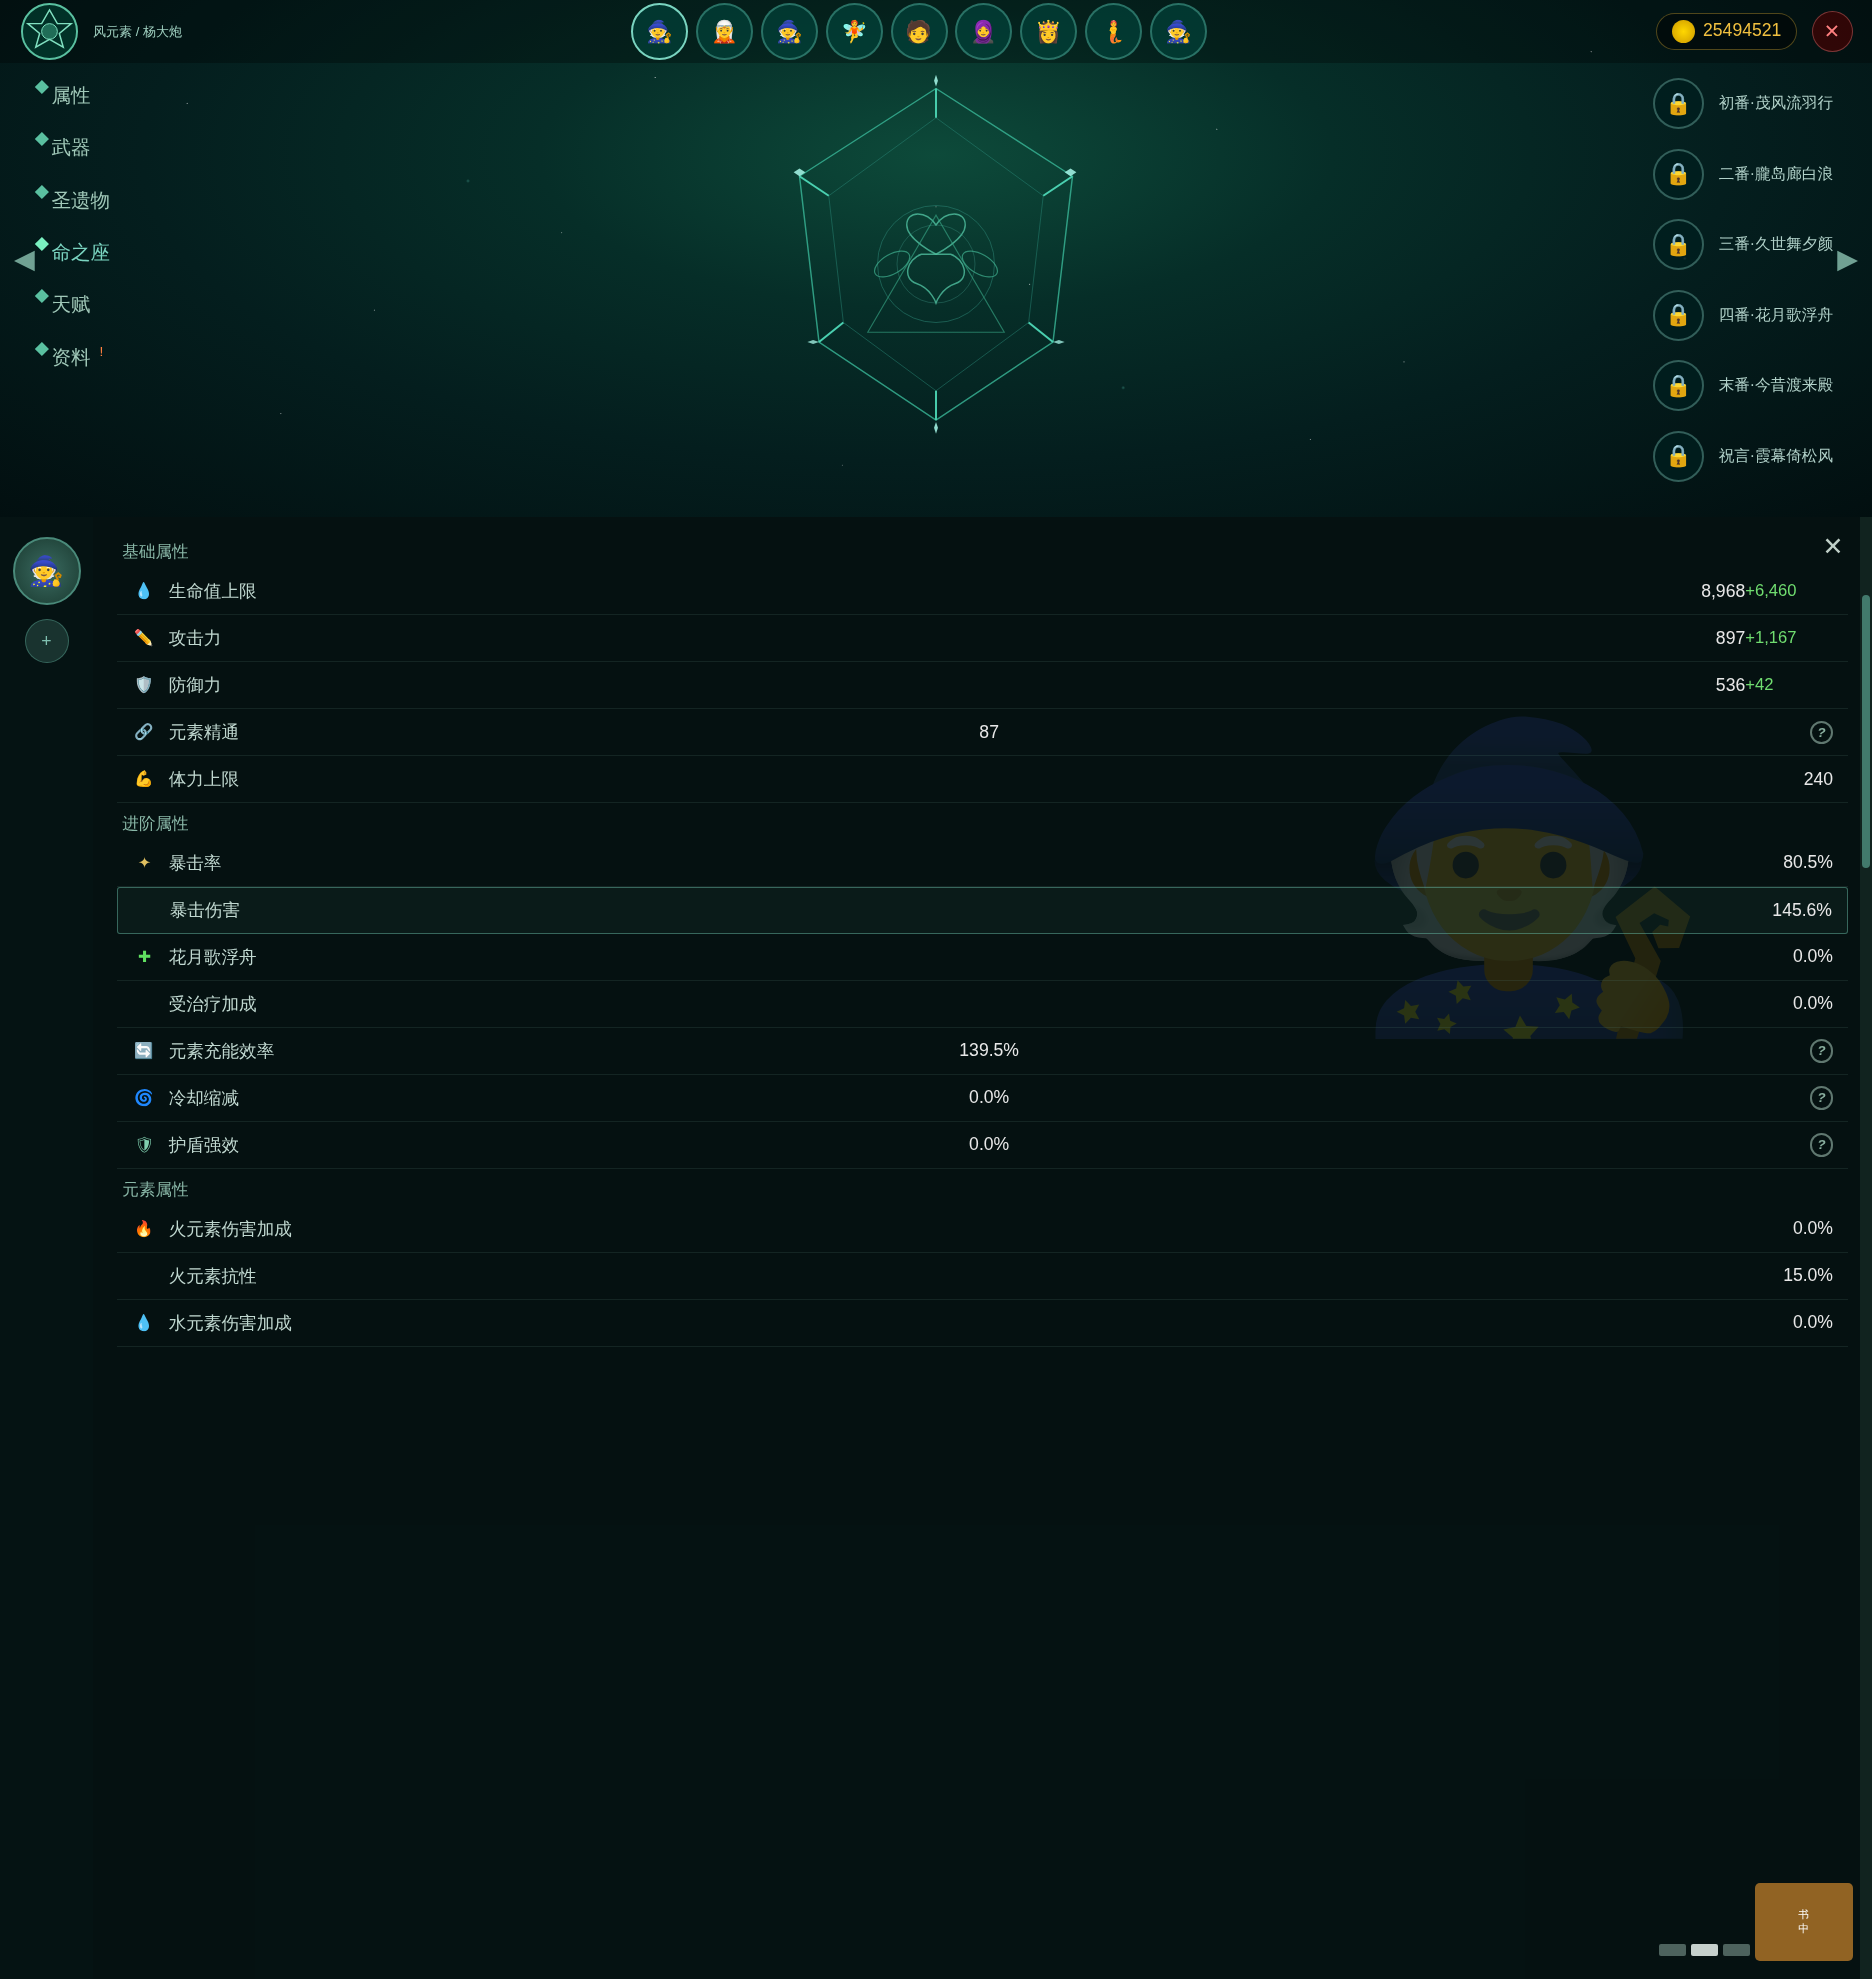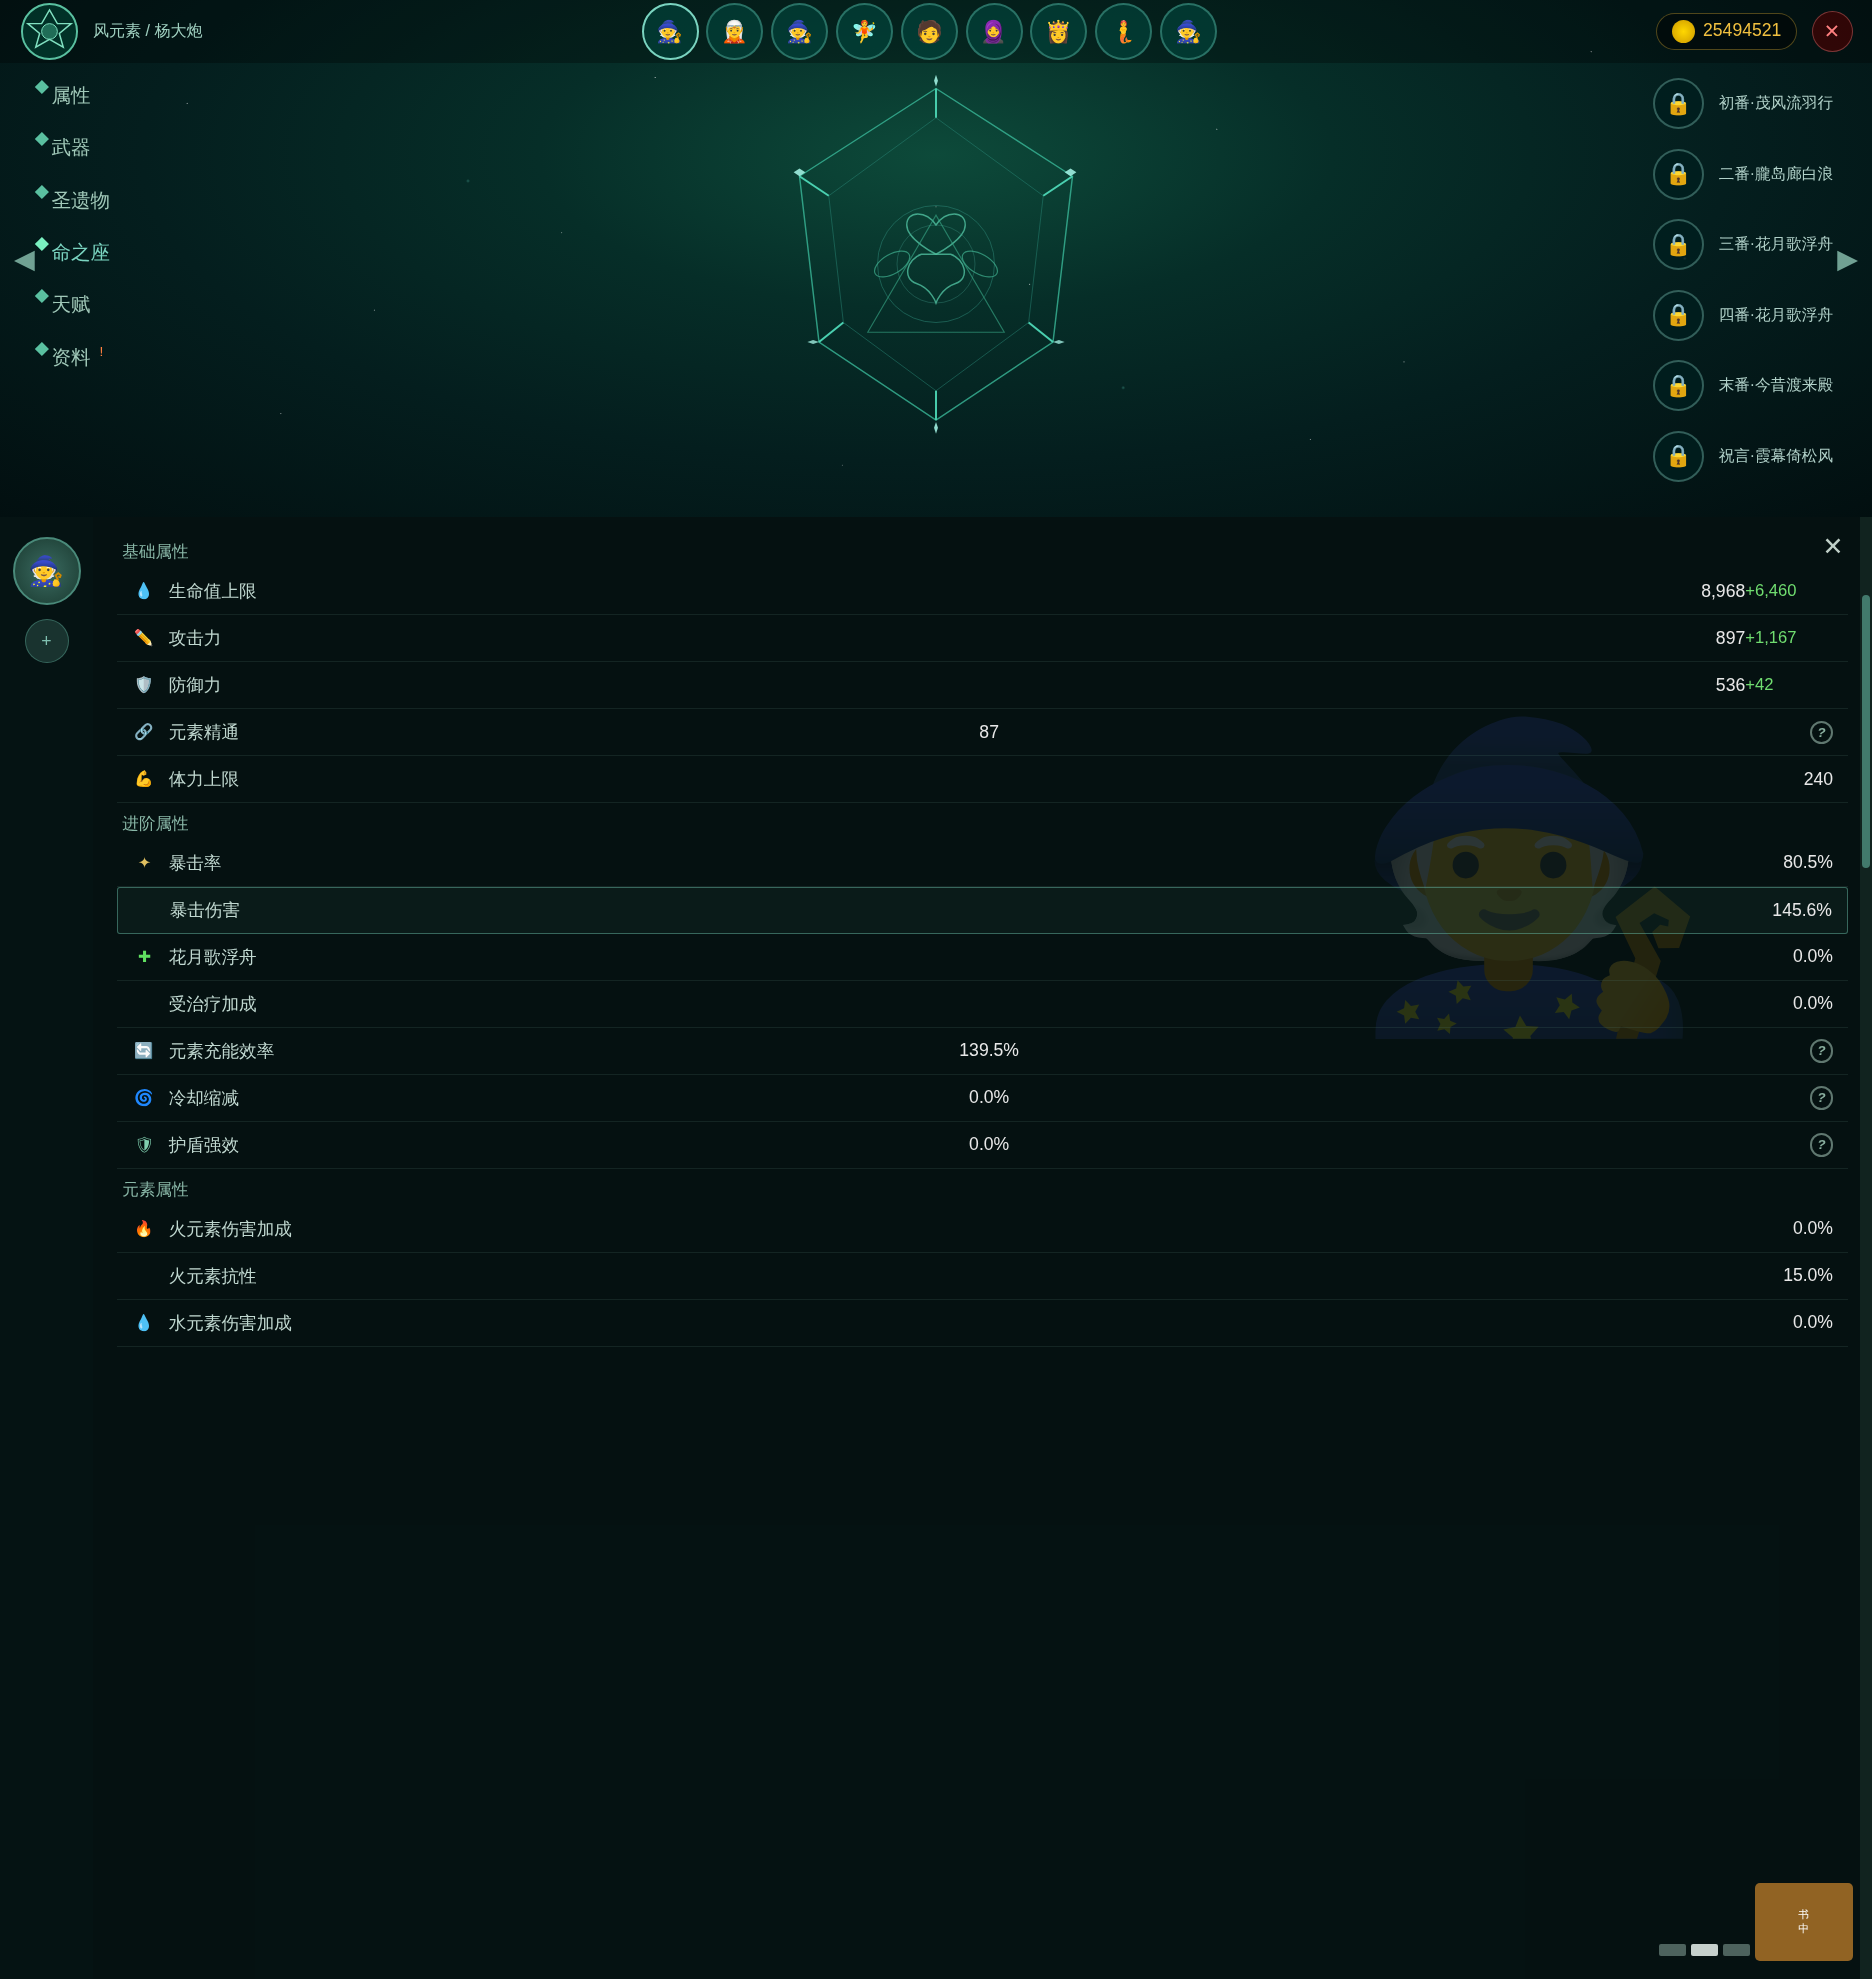--- a/index.html
+++ b/index.html
@@ -65,21 +65,21 @@
       margin-right: 14.6px;
     }
 
     .game-logo svg {
       width: 100%;
       height: 100%;
     }
 
     .char-name-header {
       color: #a0d0c0;
-      font-size: 16px;
+      font-size: 13px;
     }
 
     .char-tabs {
       display: flex;
       gap: 7.8px;
       flex: 1;
       justify-content: center;
     }
 
     .char-tab {
@@ -579,21 +579,21 @@
     <div class="const-item">
       <div class="const-lock">🔒</div>
       <div class="const-name">初番·茂风流羽行</div>
     </div>
     <div class="const-item">
       <div class="const-lock">🔒</div>
       <div class="const-name">二番·朧岛廊白浪</div>
     </div>
     <div class="const-item">
       <div class="const-lock">🔒</div>
-      <div class="const-name">三番·花月歌浮舟</div>
+      <div class="const-name">三番·久世舞夕颜</div>
     </div>
     <div class="const-item">
       <div class="const-lock">🔒</div>
       <div class="const-name">四番·花月歌浮舟</div>
     </div>
     <div class="const-item">
       <div class="const-lock">🔒</div>
       <div class="const-name">末番·今昔渡来殿</div>
     </div>
     <div class="const-item">

